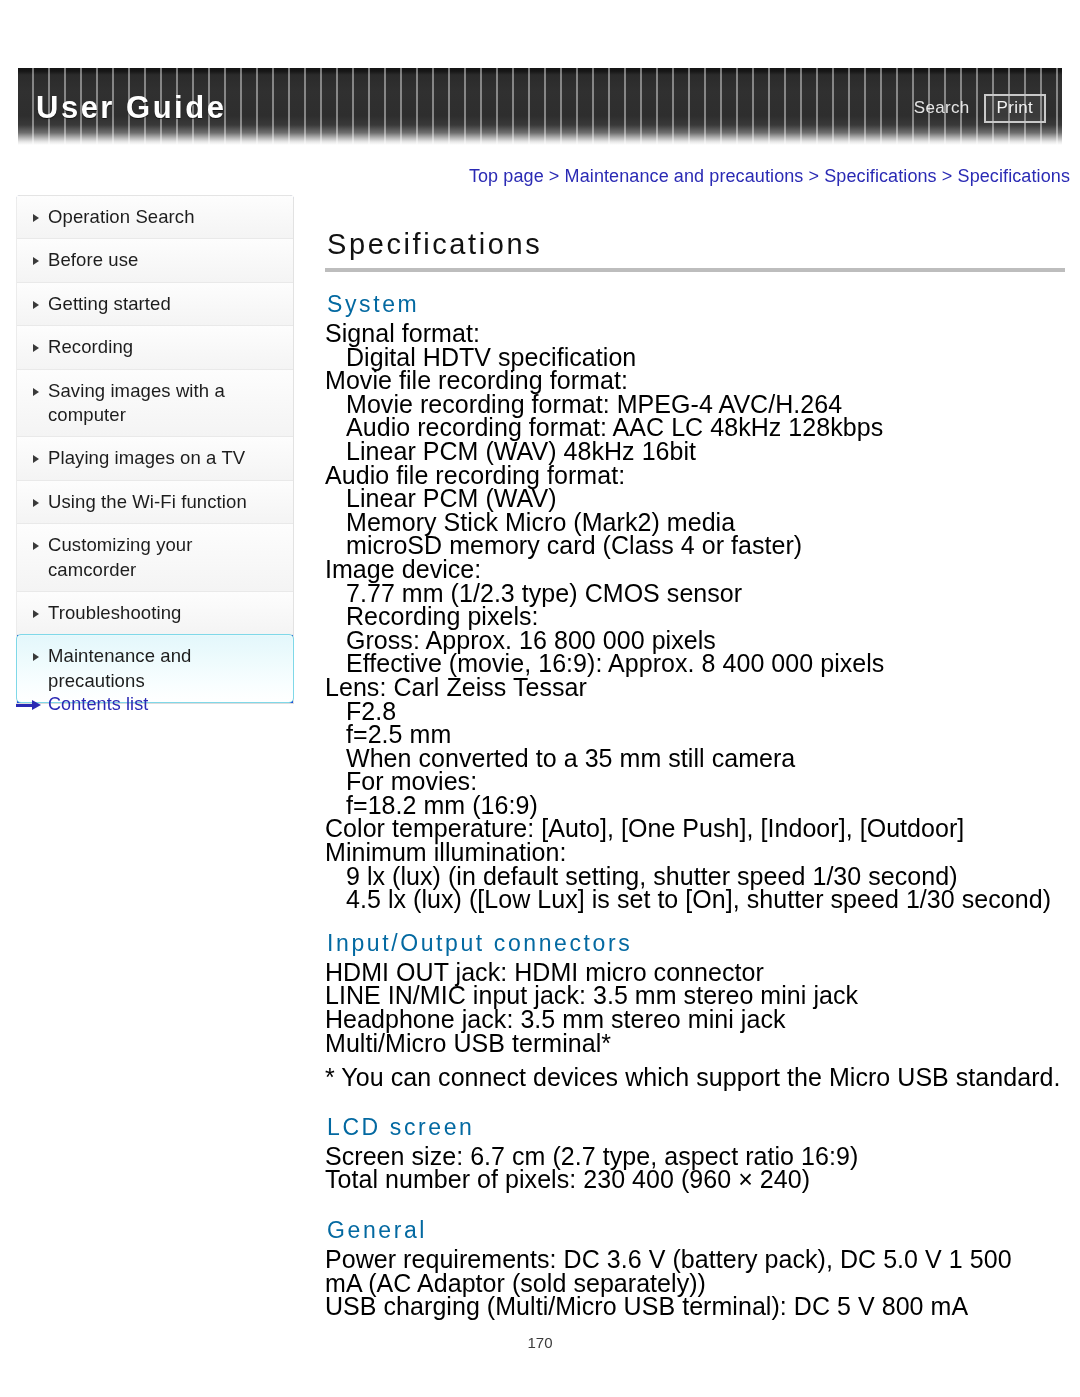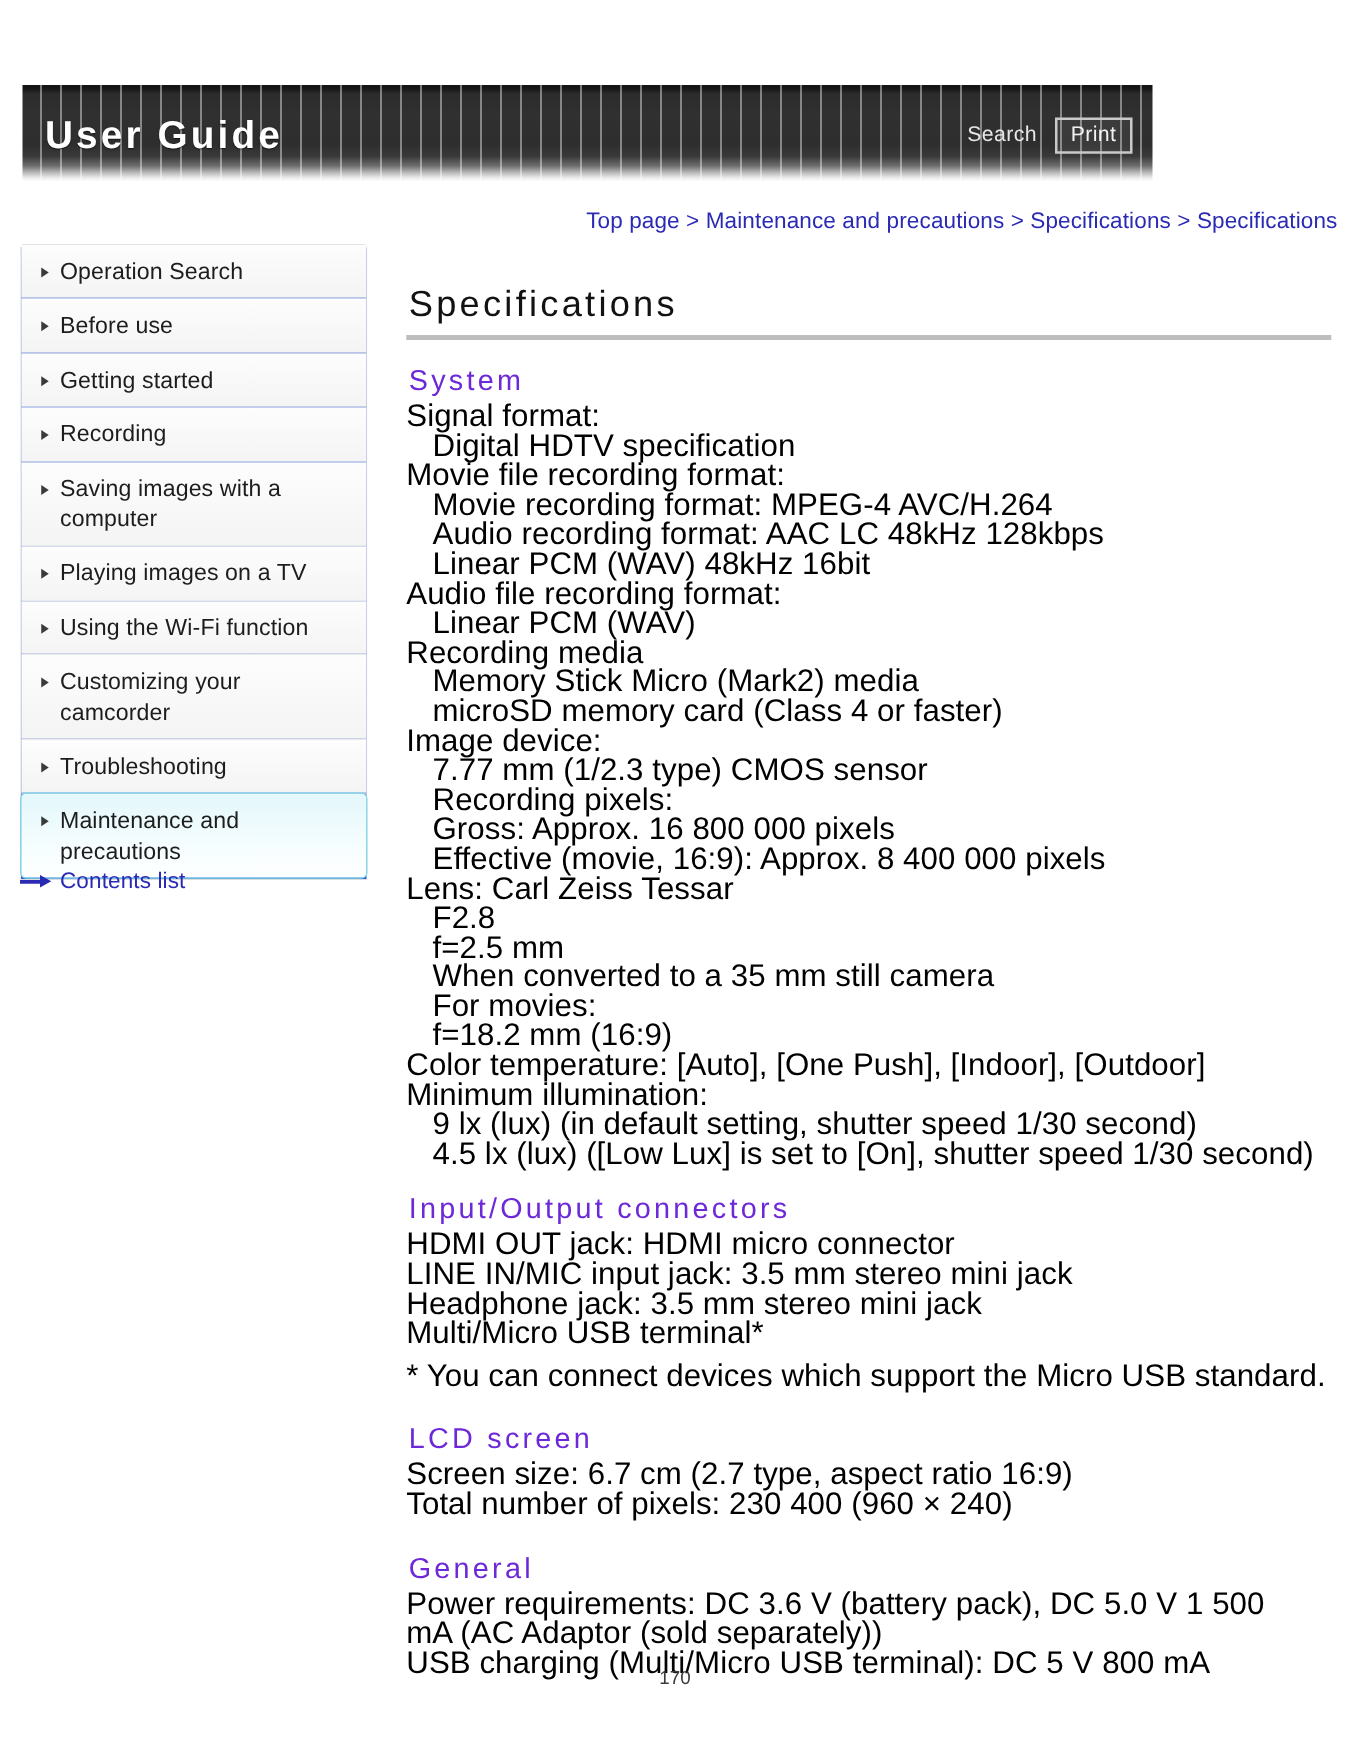--- a/index.html
+++ b/index.html
@@ -12,21 +12,21 @@
     font-family: "Liberation Sans", sans-serif;
     color: #000000;
     position: relative;
     overflow: hidden;
   }
 
   
   .header {
     position: absolute;
     left: 18px; top: 68px;
-    width: 904px; height: 77px;
+    width: 1044px; height: 77px;
     background:
       linear-gradient(to bottom,
         #141414 0%, #161616 4%,
         #2b2b2b 9%, #303030 30%,
         #2e2e2e 62%, #393939 74%,
         #6e6e6e 84%, #b8b8b8 91%,
         #e8e8e8 96%, #ffffff 100%);
     overflow: hidden;
   }
   .header-stripes {
@@ -182,21 +182,21 @@
   .title-rule {
     height: 4px;
     background: #bdbdbd;
     width: 740px;
     margin-bottom: 19px;
   }
   .section-heading {
     font-size: 23px;
     font-weight: normal;
     letter-spacing: 2.6px;
-    color: #6d28d9;
+    color: #0369a1;
     margin: 0 0 4px 2px;
   }
   .section-block { margin-bottom: 18px; }
   .spec-line {
     font-size: 25px;
     line-height: 23.6px;
     color: #000000;
     letter-spacing: 0.05px;
     white-space: pre-wrap;
   }
@@ -287,21 +287,20 @@
       <div class="section-block">
         <h2 class="section-heading">System</h2>
         <div class="spec-line">Signal format:</div>
         <div class="spec-line indent-1">Digital HDTV specification</div>
         <div class="spec-line">Movie file recording format:</div>
         <div class="spec-line indent-1">Movie recording format: MPEG-4 AVC/H.264</div>
         <div class="spec-line indent-1">Audio recording format: AAC LC 48kHz 128kbps</div>
         <div class="spec-line indent-1">Linear PCM (WAV) 48kHz 16bit</div>
         <div class="spec-line">Audio file recording format:</div>
         <div class="spec-line indent-1">Linear PCM (WAV)</div>
-        <div class="spec-line">Recording media</div>
         <div class="spec-line indent-1">Memory Stick Micro (Mark2) media</div>
         <div class="spec-line indent-1">microSD memory card (Class 4 or faster)</div>
         <div class="spec-line">Image device:</div>
         <div class="spec-line indent-1">7.77 mm (1/2.3 type) CMOS sensor</div>
         <div class="spec-line indent-1">Recording pixels:</div>
         <div class="spec-line indent-1">Gross: Approx. 16 800 000 pixels</div>
         <div class="spec-line indent-1">Effective (movie, 16:9): Approx. 8 400 000 pixels</div>
         <div class="spec-line">Lens: Carl Zeiss Tessar</div>
         <div class="spec-line indent-1">F2.8</div>
         <div class="spec-line indent-1">f=2.5 mm</div>

